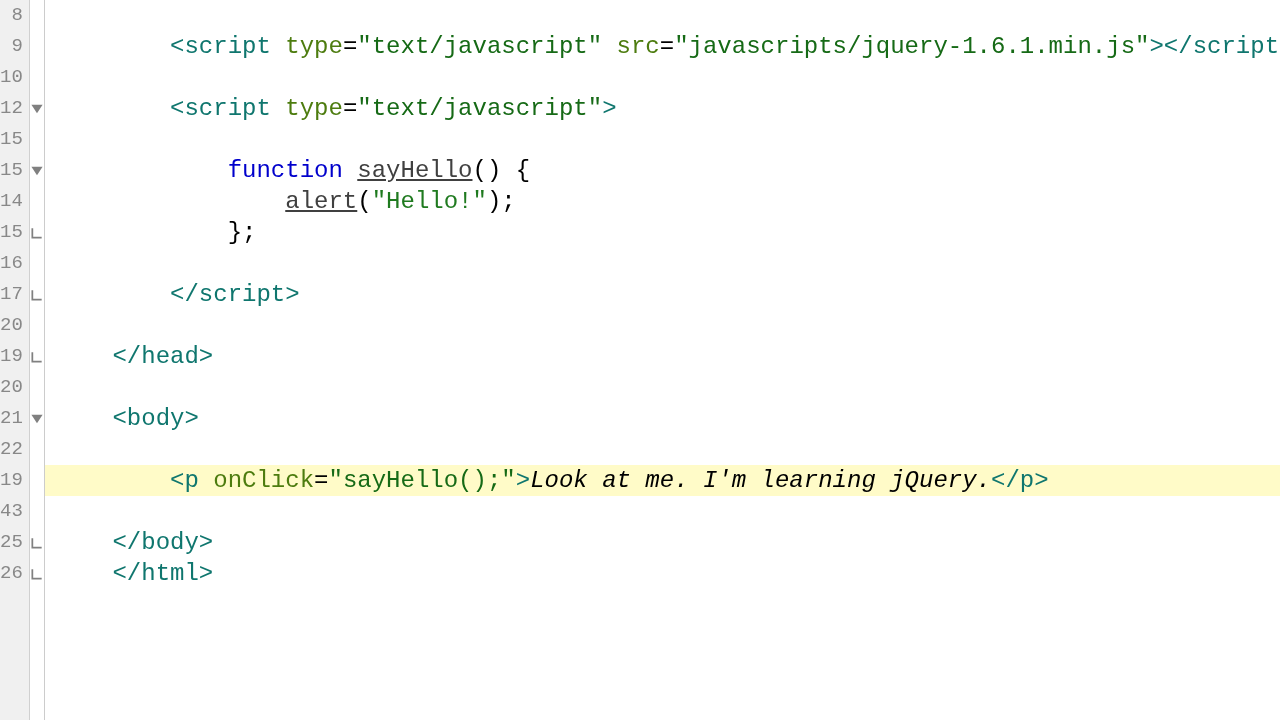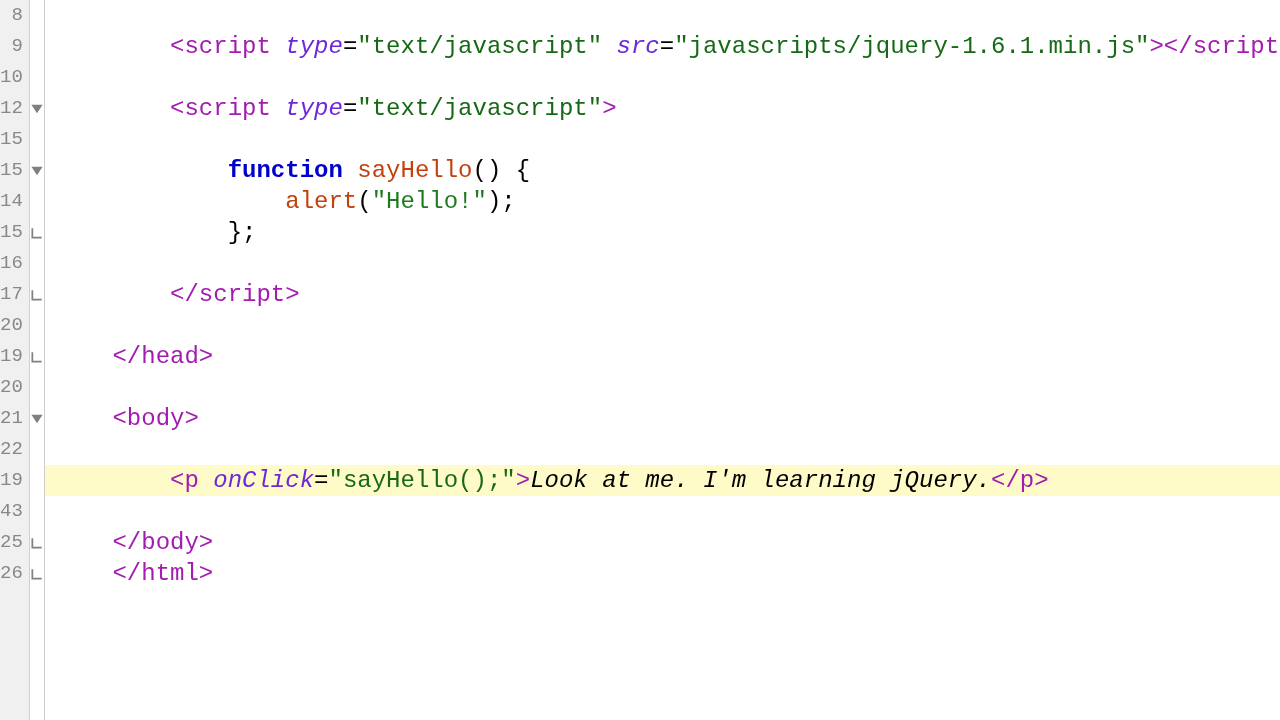--- a/index.html
+++ b/index.html
@@ -58,25 +58,25 @@
     height: 31px;
     line-height: 31px;
     white-space: pre;
     padding-left: 10px;
     box-sizing: border-box;
   }
   .highlight {
     background: #fffbc8;
   }
   
-  .tag     { color: #a21caf; }
-  .attr    { color: #6d28d9; font-style: italic; }
+  .tag     { color: #0f766e; }
+  .attr    { color: #4d7c0f; }
   .attrval { color: #166a16; }
-  .kw      { color: #0000cc; font-weight: bold; }
-  .fn      { color: #c2410c; }
+  .kw      { color: #0000cc; }
+  .fn      { color: #404040; text-decoration: underline; }
   .str     { color: #1f7a1f; }
   .txt     { color: #000000; font-style: italic; }
   .punc    { color: #000000; }
   .bracket { color: #000000; }
 </style>
 </head>
 <body>
 
 <div class="editor">
   <div class="gutter" id="gutter">

